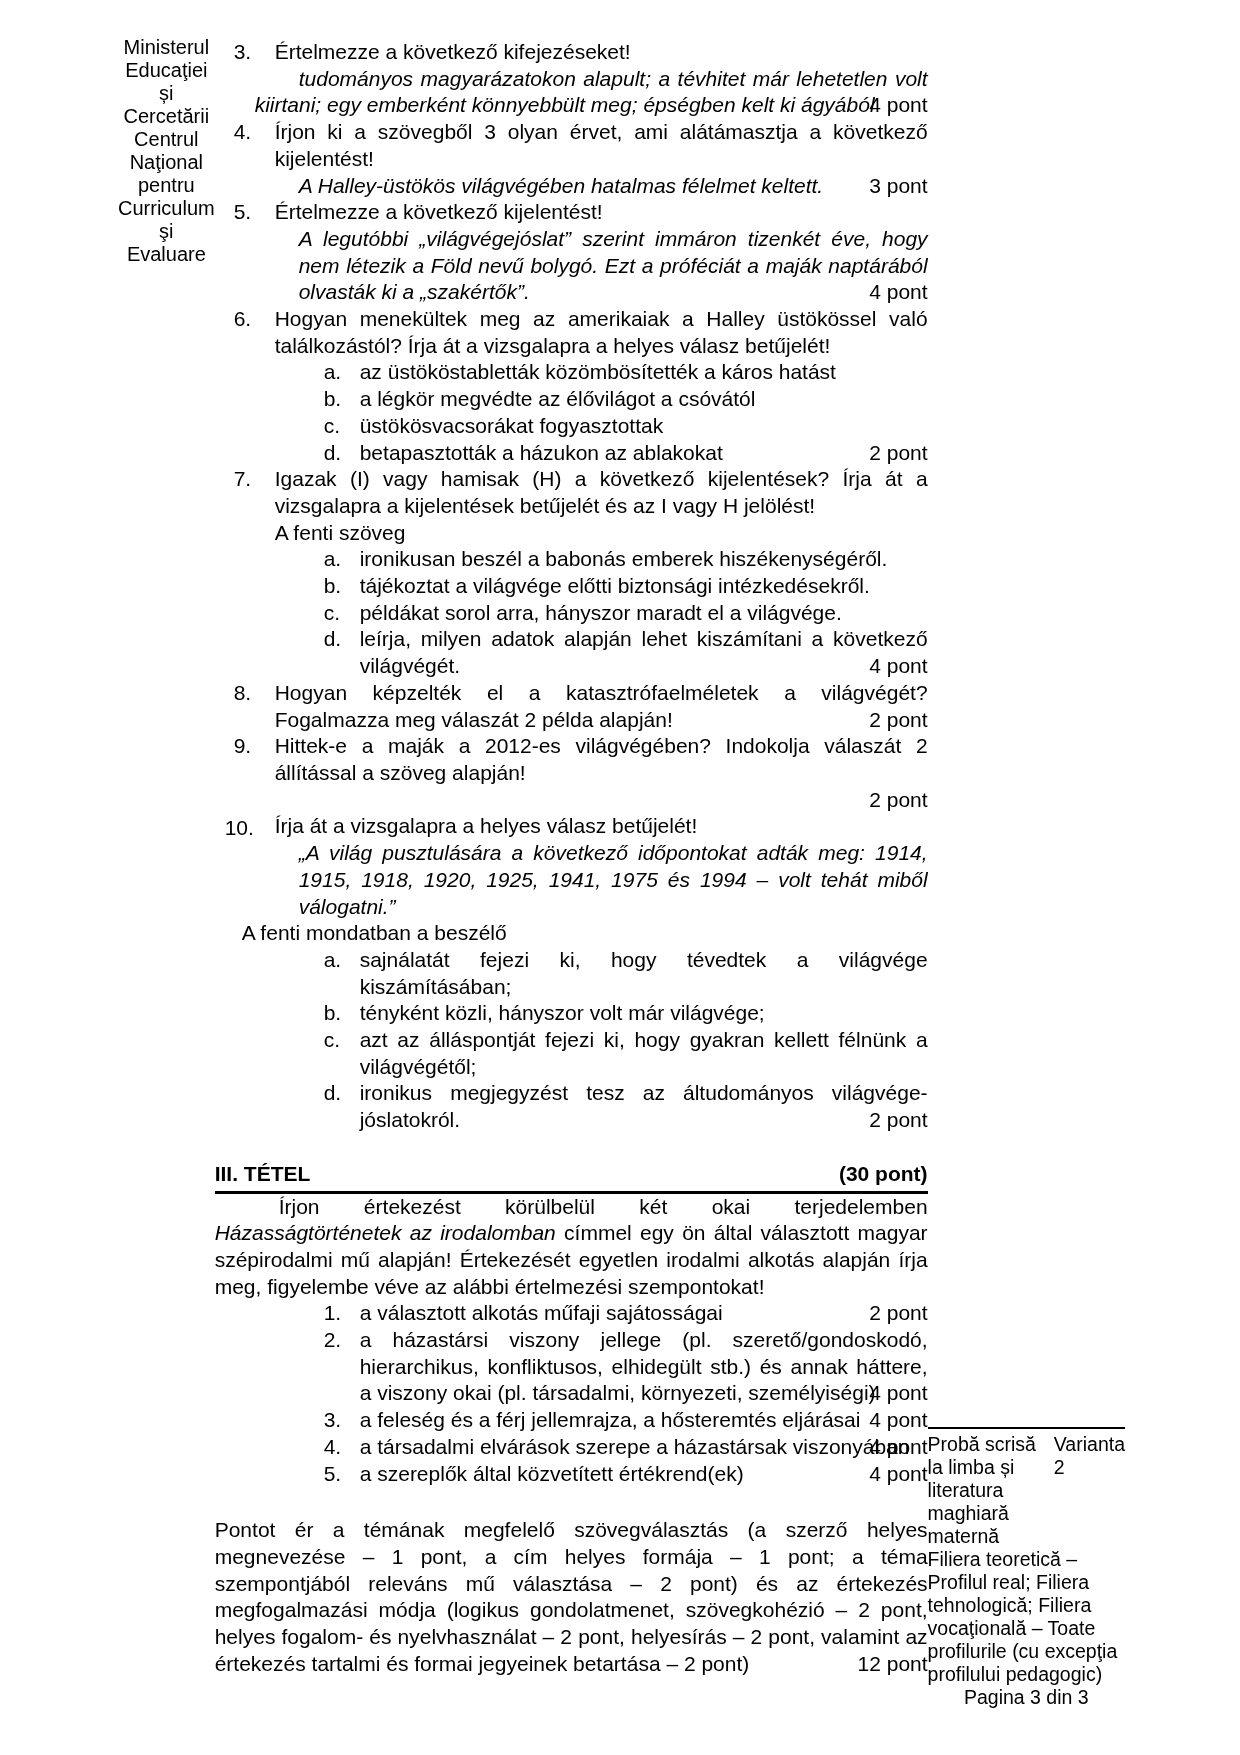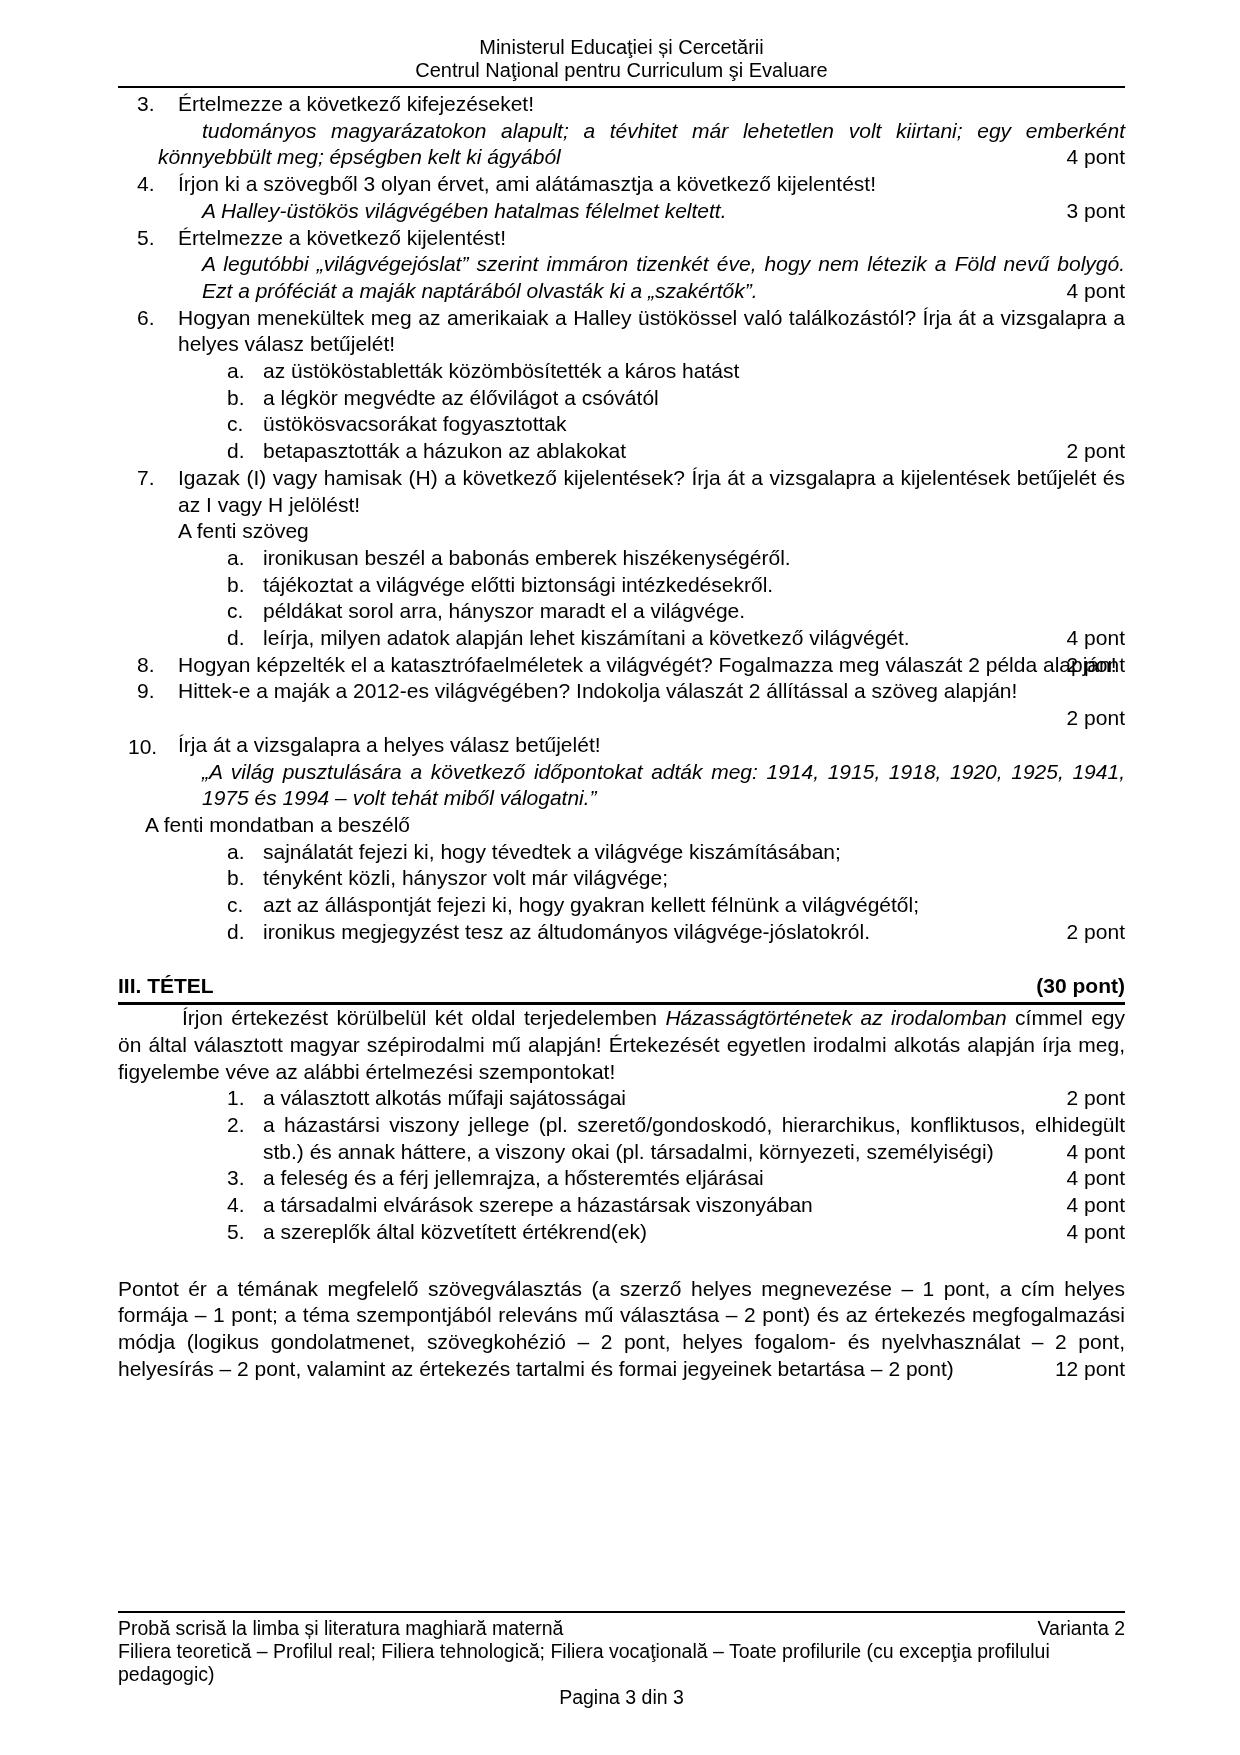--- a/index.html
+++ b/index.html
@@ -8,21 +8,21 @@
     width: 1240px;
     height: 1755px;
     box-sizing: border-box;
     background: #ffffff;
     color: #000000;
     font-family: "Liberation Sans", "DejaVu Sans", sans-serif;
     font-size: 21px;
     line-height: 26.7px;
     padding: 36px 115px 46px 118px;
     display: flex;
-    flex-direction: column;
+    flex-direction: row;
     overflow: hidden;
   }
   .doc-header { text-align: center; font-size: 20px; line-height: 23px; }
   .rule { border-top: 2px solid #000; margin-top: 4px; }
   main { margin-top: 3px; }
 
   .q-head { position: relative; padding-left: 60px; text-align: justify; }
   .q-num { position: absolute; left: 19px; top: 0; }
   .q-num-wide { position: absolute; left: 10px; top: 2px; }
 
@@ -195,21 +195,21 @@
         <span class="pont">2 pont</span>
       </div>
     </div>
 
     <div>
       <div class="sec-head">
         <span>III. TÉTEL</span>
         <span>(30 pont)</span>
       </div>
       <p class="intro" style="margin:0">
-        <span>Írjon értekezést körülbelül két oldal terjedelemben</span>
+        <span>Írjon értekezést körülbelül két okai terjedelemben</span>
         <span class="it">Házasságtörténetek az irodalomban</span>
         <span>címmel egy ön által választott magyar szépirodalmi mű alapján! Értekezését egyetlen irodalmi alkotás alapján írja meg, figyelembe véve az alábbi értelmezési szempontokat!</span>
       </p>
       <div class="crit">
         <span class="crit-num">1.</span>
         <span>a választott alkotás műfaji sajátosságai</span>
         <span class="pont">2 pont</span>
       </div>
       <div class="crit">
         <span class="crit-num">2.</span>

